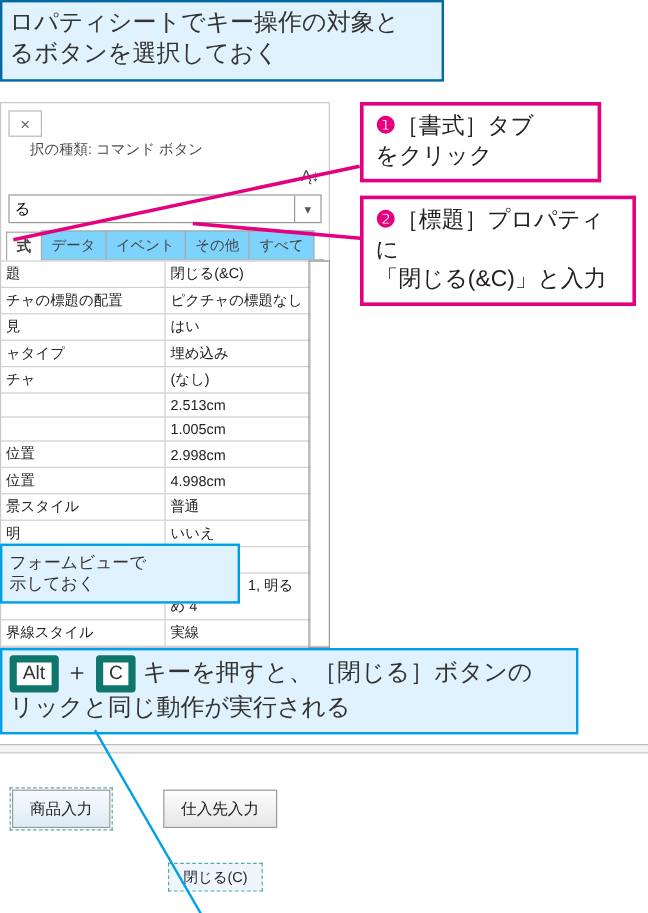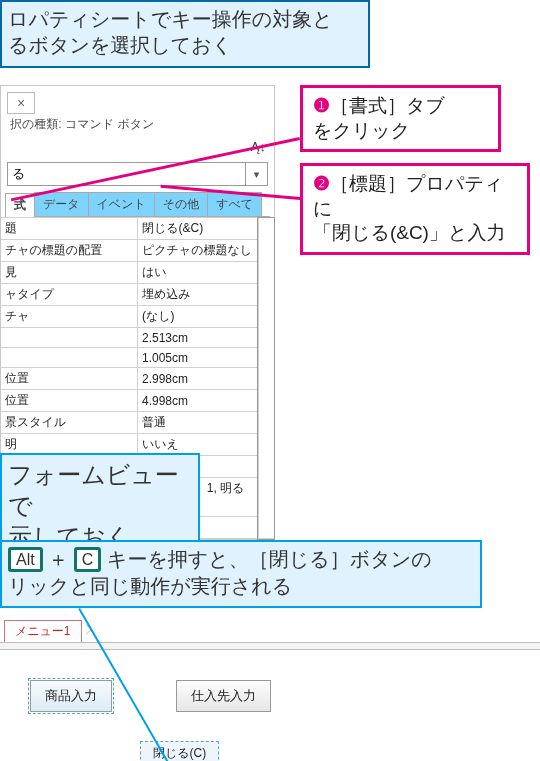--- a/index.html
+++ b/index.html
@@ -40,21 +40,21 @@
     justify-content: space-between;
     padding: 6px 6px 2px 6px;
   }
   .propsheet-title {
     color: #d63a8e;
     font-size: 18px;
   }
   .propsheet-sub {
     color: #4a4a4a;
     font-size: 12px;
-    padding: 0 6px 4px 9px;
+    padding: 0 6px 4px 24px;
   }
   .prop-close {
     width: 28px; height: 22px;
     border: 1px solid #bbb;
     text-align: center;
     line-height: 20px;
     color: #666;
     font-size: 14px;
     background: #fff;
   }
@@ -150,39 +150,39 @@
 
   
   .callout-mid {
     position: absolute;
     top: 453px;
     left: 0;
     width: 200px;
     border: 2px solid #00a0e9;
     background: #e0f2fd;
     padding: 4px 8px 6px 6px;
-    font-size: 24px;
+    font-size: 14px;
     color: #333;
     line-height: 1.3;
   }
   .callout-low {
     position: absolute;
     top: 540px;
     left: 0;
     width: 482px;
     border: 2px solid #00a0e9;
     background: #e0f2fd;
     padding: 4px 8px 6px 6px;
     font-size: 20px;
     color: #333;
     line-height: 1.35;
   }
   .keycap {
     display: inline-block;
-    border: 3px solid #0f766e;
+    border: 6px solid #0f766e;
     border-radius: 3px;
     padding: 0 5px;
     font-size: 16px;
     background: #fff;
     line-height: 1.2;
     vertical-align: 1px;
   }
 
   
   .formview {
@@ -223,21 +223,20 @@
     padding: 30px 10px;
   }
   .form-btn {
     display: inline-block;
     border: 1px solid #999;
     background: linear-gradient(#fdfdfd,#e6e6e6);
     padding: 6px 14px;
     font-size: 13px;
     color: #222;
     margin-right: 40px;
-    margin-left: 20px;
   }
   .form-btn.sel {
     outline: 1px dashed #5aa;
     outline-offset: 1px;
     background: linear-gradient(#f6fbff,#dcebf4);
   }
 
   .blue-line {
     position:absolute;
     background:#00a0e9;
@@ -355,21 +354,20 @@
 
 <div class="callout-low">
   <span class="keycap">Alt</span>
   <span>＋</span>
   <span class="keycap">C</span>
   <span style="white-space:pre-line">キーを押すと、［閉じる］ボタンの
 リックと同じ動作が実行される</span>
 </div>
 
 <div class="formview">
-  <span class="form-tab">メニュー1</span>
   <div class="form-bar"></div>
   <div class="form-body">
     <span class="form-btn sel">商品入力</span>
     <span class="form-btn">仕入先入力</span>
     <br><br><br>
     <span style="margin-left:130px;border:1px dashed #5aa;padding:4px 12px;font-size:12px;background:#eef6fb;color:#223">閉じる(C)</span>
   </div>
 </div>
 
 <div class="blue-line" style="top:608px;left:80px;width:190px;transform:rotate(60deg)"></div>

